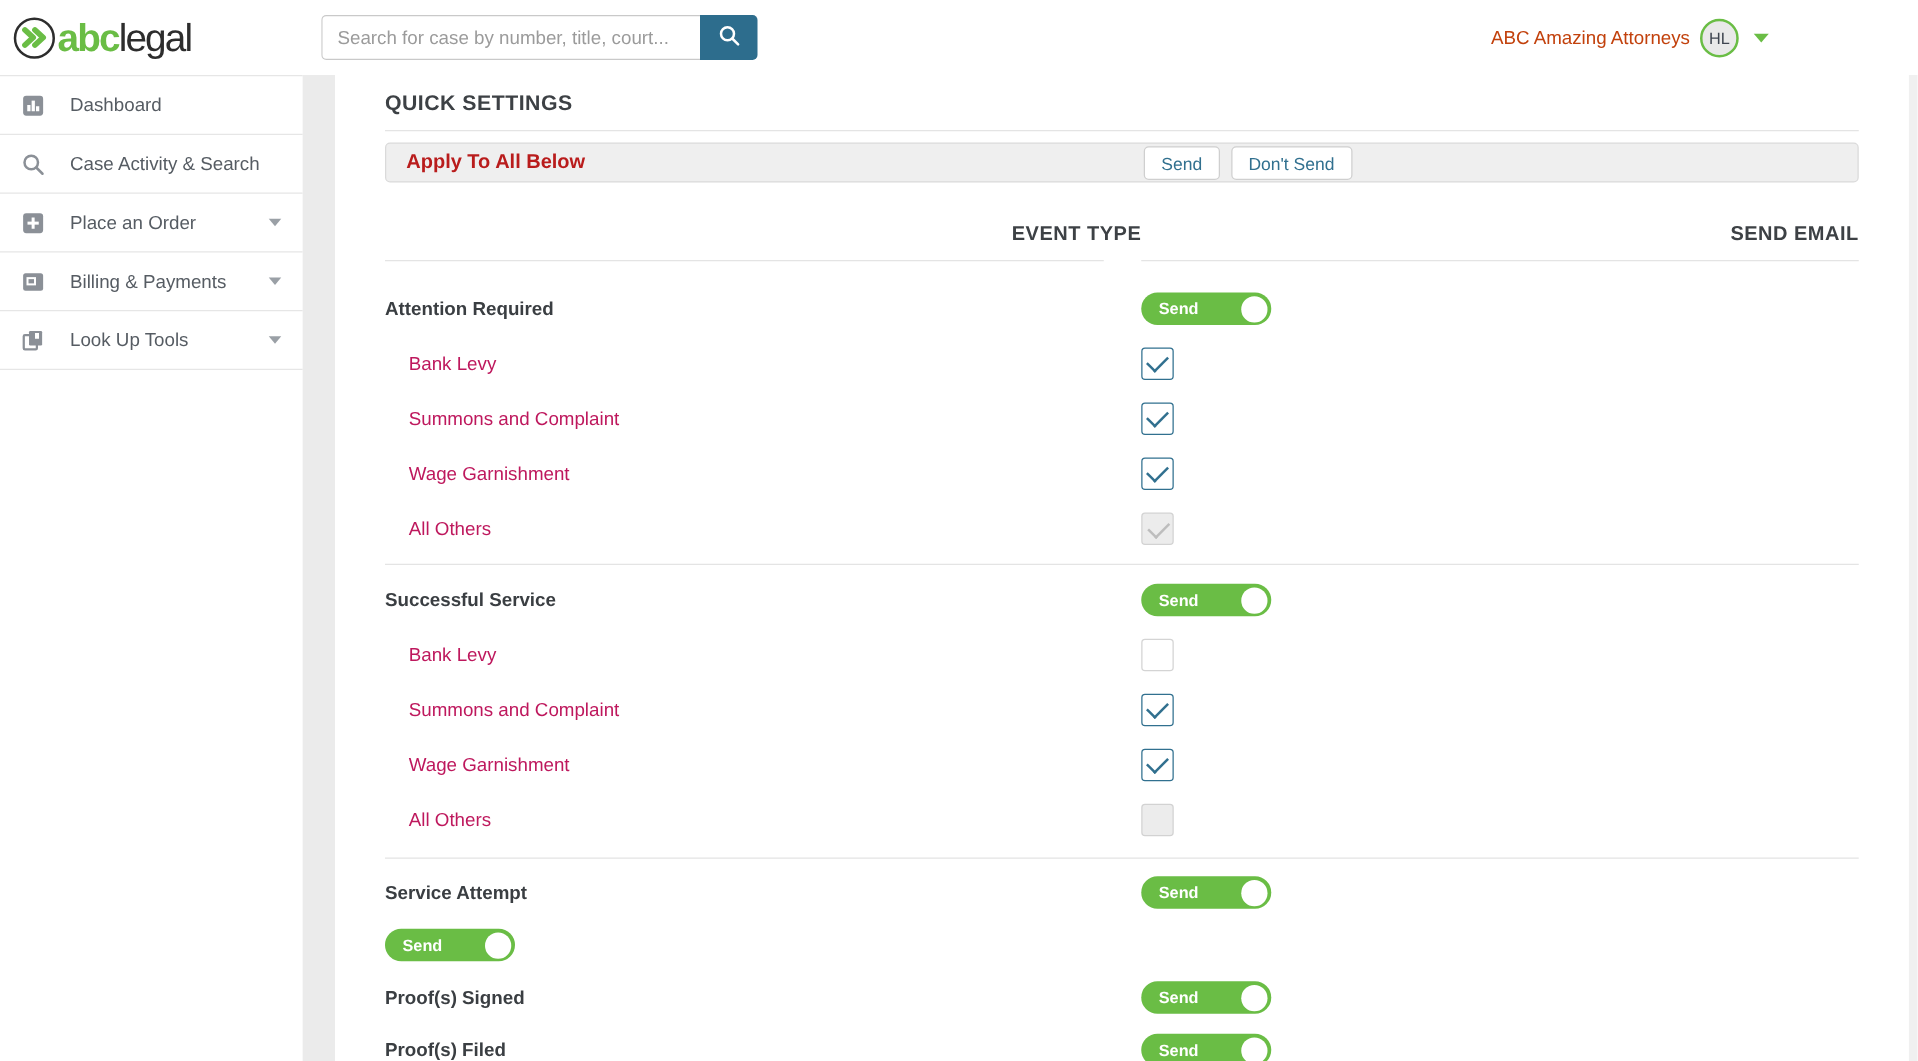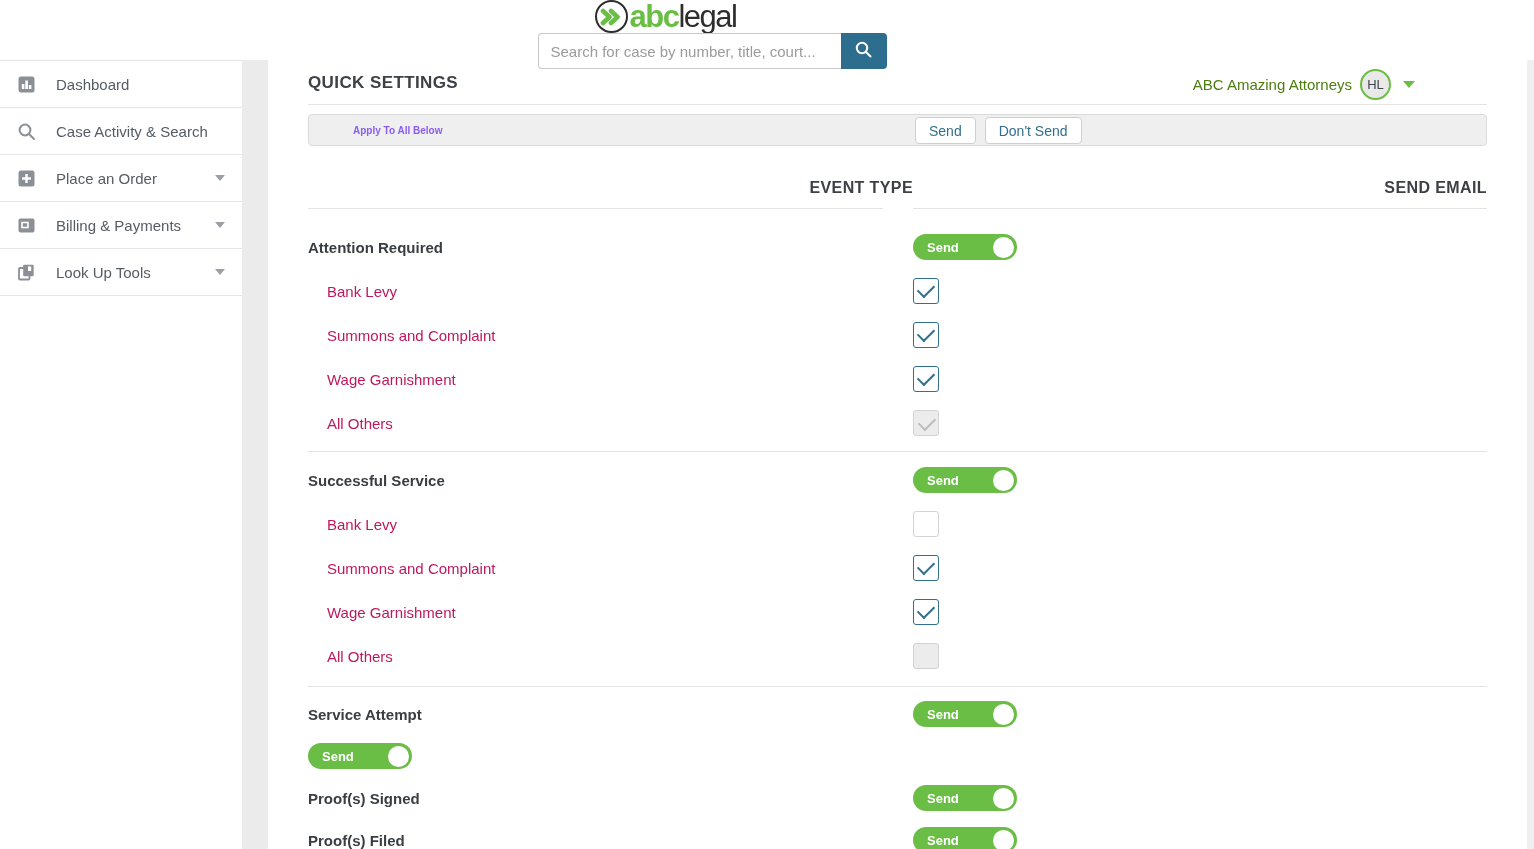--- a/index.html
+++ b/index.html
@@ -1,36 +1,36 @@
 <!DOCTYPE html>
 <html><head>
 <meta charset="utf-8">
 <style>
   * { margin:0; padding:0; box-sizing:border-box; }
   html,body { width:1534px; height:849px; overflow:hidden; background:#fff;
     font-family:"Liberation Sans", sans-serif; }
 
   
   .header { position:fixed; top:0; left:0; width:1424px; height:60px; background:#fff; z-index:10;
-    display:flex; align-items:center;flex-direction:column; }
+    display:flex; align-items:center; }
   .logo { display:flex; align-items:center; padding-left:11px; width:257px; }
   .logo-circle { width:33px; height:33px; border:2.5px solid #2d2d2d; border-radius:50%;
     display:flex; align-items:center; justify-content:center; flex:0 0 auto; }
   .logo-text { font-size:31px; letter-spacing:-1.5px; line-height:1; margin-left:2px; }
   .logo-abc { color:#6abd45; font-weight:bold; }
   .logo-legal { color:#2d2d2d; font-weight:normal; }
   .search-group { display:flex; height:36px; }
   .search-input { width:303px; height:36px; border:1px solid #c9c9c9; border-right:none;
     border-radius:4px 0 0 4px; padding:0 12px; font-size:15px; color:#ef4444; outline:none;
     font-family:"Liberation Sans", sans-serif; }
   .search-input::placeholder { color:#9b9b9b; }
   .search-btn { width:46px; height:36px; background:#2d6d8d; border:none; border-radius:0 4px 4px 0;
     display:flex; align-items:center; justify-content:center; cursor:pointer; }
   .account { margin-left:auto; display:flex; align-items:center; padding-right:9px; gap:8px; }
-  .account-name { font-size:15px; color:#4d7c0f; }
+  .account-name { font-size:15px; color:#c2410c; }
   .avatar { width:31px; height:31px; border-radius:50%; background:#e9e9e9; border:2px solid #6abd45;
     display:flex; align-items:center; justify-content:center; font-size:13px; color:#3f4550; }
   .acct-caret { width:0; height:0; border-left:6px solid transparent; border-right:6px solid transparent;
     border-top:7px solid #6abd45; margin-left:4px; }
 
   
   .sidebar { position:fixed; top:60px; left:0; width:242px; bottom:0; background:#fff;
     border-top:1px solid #e6e6e6; z-index:5; }
   .side-item { height:47px; display:flex; align-items:center; border-bottom:1px solid #e6e6e6;
     padding-left:16px; cursor:pointer; }
@@ -43,21 +43,21 @@
 
   
   .main { position:fixed; top:60px; left:268px; right:7px; bottom:0; background:#fff;
     padding:12px 40px 0 40px; overflow:hidden; }
   .page-title { font-size:17px; font-weight:bold; color:#3d4145; letter-spacing:.4px; line-height:22px; }
   .hr { height:1px; background:#e4e4e4; }
   .hr-title { margin-top:10px; }
 
   .apply-bar { margin-top:9px; height:32px; background:#efefef; border:1px solid #dadada; border-radius:4px;
     display:flex; align-items:center; padding-left:16px; position:relative; }
-  .apply-label { font-size:10px; font-weight:bold; color:#8b5cf6;margin-left:28px; }
+  .apply-label { font-size:16px; font-weight:bold; color:#b91c1c; }
   .apply-buttons { position:absolute; left:606px; top:2px; display:flex; gap:9px; }
   .btn { height:27px; padding:0 13px; background:#fff; border:1px solid #cfcfcf; border-radius:4px;
     color:#31708f; font-size:14px; font-family:"Liberation Sans", sans-serif; cursor:pointer; }
 
   .col-headers { margin-top:33px; display:grid; grid-template-columns:605px 1fr; }
   .col-head { font-size:16px; font-weight:bold; color:#3d4145; letter-spacing:.4px;text-align:right; }
   .col-hr { height:1px; background:#e4e4e4; margin-top:11px; }
   .col-hr-left { margin-right:30px; }
 
   .rows { margin-top:16px; }

